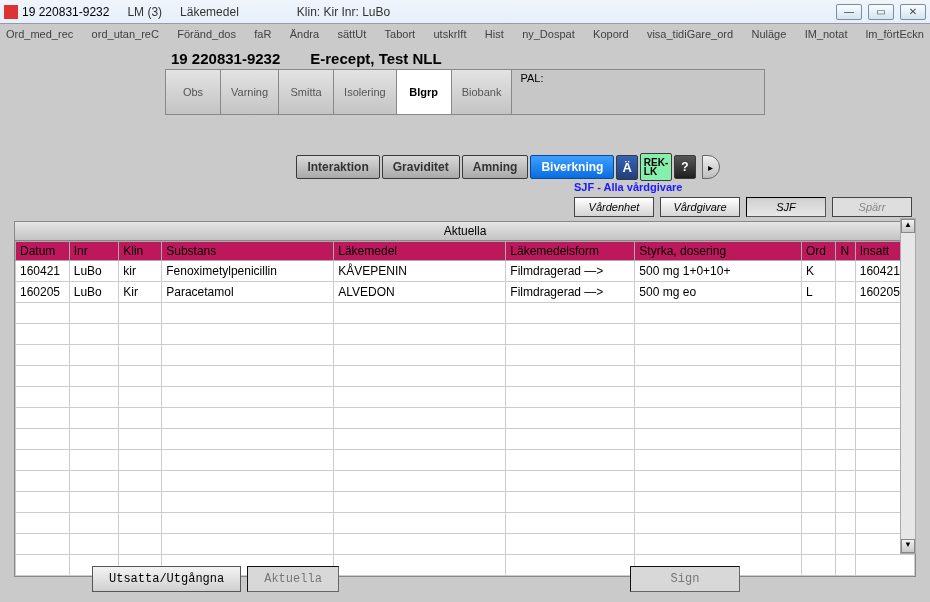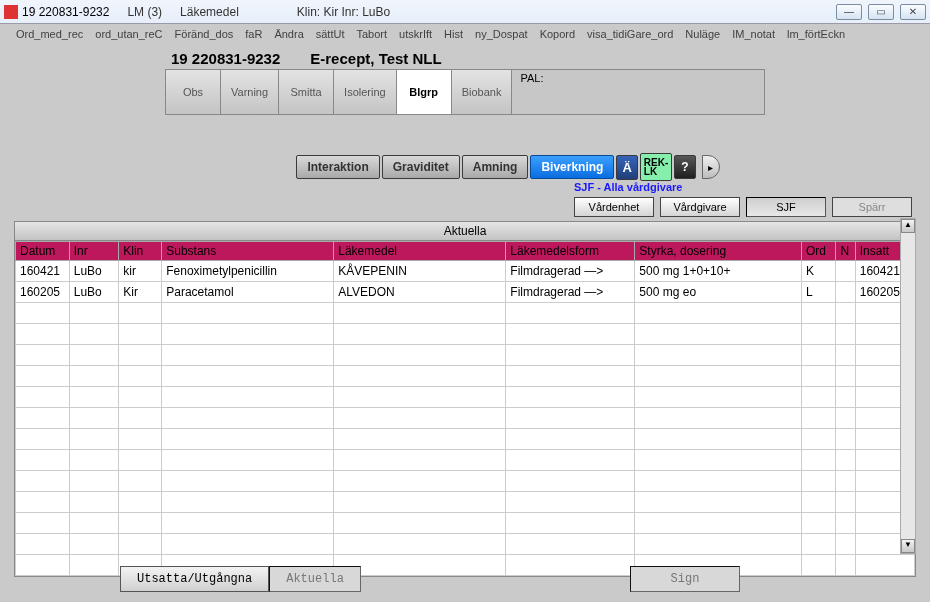--- a/index.html
+++ b/index.html
@@ -8,21 +8,21 @@
   
   .titlebar { height: 24px; background: linear-gradient(#f0f5fc,#e7effa); display:flex; align-items:center; padding:0 4px; border-bottom:1px solid #99a; font-size:12px; color:#333; }
   .titlebar .app-icon { width:14px; height:14px; margin-right:4px; background:#d33; display:inline-block; }
   .titlebar .title-text { flex:0 0 auto; margin-right:18px; }
   .titlebar .title-text.em { color:#000; }
   .titlebar .spacer { flex:1; }
   .win-controls { display:flex; gap:6px; }
   .win-btn { width:26px; height:16px; border:1px solid #7a8da3; border-radius:2px; background:linear-gradient(#fafdff,#d6e3f2); font-size:10px; text-align:center; line-height:14px; color:#444; }
 
   
-  .menubar { height:20px; background:#cacaca; display:flex; align-items:center; padding:2px 16px; gap:12px; font-size:11px; color:#414141; }
+  .menubar { height:20px; background:#cacaca; display:flex; align-items:center; padding:2px 6px; gap:12px; font-size:11px; color:#414141;justify-content:space-between; }
   .menubar span { cursor:default; }
 
   
   .patient-strip { margin:4px auto 0; width:600px; }
   .patient-row1 { display:flex; align-items:baseline; padding:2px 6px; font-size:15px; font-weight:bold; }
   .patient-row1 .pid { margin-right:30px; }
   .patient-row2 { display:flex; gap:0; background:#c7c7c7; border:1px solid #888; }
   .strip-btn { flex:0 0 auto; padding:16px 10px; font-size:11px; background:linear-gradient(#e3e3e3,#c4c4c4); border-right:1px solid #888; color:#555; text-align:center; min-width:55px; }
   .strip-btn.active { background:#fff; color:#000; font-weight:bold; }
   .pal-label { padding:2px 8px; font-size:11px; }
@@ -33,38 +33,38 @@
   .pill { padding:4px 10px; font-size:12px; font-weight:bold; border:1px solid #3a3a3a; border-radius:2px; margin-right:2px; }
   .pill.grey { background:linear-gradient(#d9d9d9,#a9a9a9); color:#333; }
   .pill.blue { background:linear-gradient(#3da0ff,#0a6de0); color:#fff; border-color:#064a99; }
   .pill.dark { background:linear-gradient(#3563b8,#203f7a); color:#fff; padding:4px 5px; font-size:13px;}
   .pill.help { background:linear-gradient(#575757,#1f1f1f); color:#fff; padding:4px 6px; }
   .pill.white { background:#86efac; color:#000; padding:4px 3px; font-size:10px; line-height:9px;}
   .halfcircle { width:18px; height:24px; border-radius:0 12px 12px 0; background:linear-gradient(#f0f0f0,#bdbdbd); border:1px solid #666; margin-left:4px; display:flex; align-items:center; justify-content:center; font-size:10px;}
 
   .right-toggle { margin-left:auto; margin-right:18px; }
   .right-title { color:#1919ff; font-weight:bold; font-size:11px; margin-bottom:4px; }
-  .toggle-row { display:flex; gap:6px; }
+  .toggle-row { display:flex; gap:6px;font-style:italic; }
   .tog-btn { padding:3px 10px; font-size:11px; border:1px solid #444; background:linear-gradient(#fff,#d4d4d4); min-width:80px; text-align:center; }
   .tog-btn.sunken { background:linear-gradient(#cfcfcf,#e8e8e8); border:1px inset #555; }
   .tog-btn.disabled { color:#888; background:#dedede; }
 
   
   .table-wrap { margin:4px 14px 0 14px; border:1px solid #888; background:#fff; }
   .table-title { background:linear-gradient(#e6e6e6,#c3c3c3); text-align:center; font-size:12px; padding:2px 0; border-bottom:1px solid #888; }
   table { width:100%; border-collapse:collapse; font-size:12px; }
   th { background:#be185d; border:1px solid #aaa; text-align:left; padding:2px 4px; font-weight:normal; color:#000; }
   td { border:1px solid #ccc; padding:2px 4px; height:21px; }
   .scrollbar-col-outer { position:absolute; right:14px; top:218px; width:16px; height:336px; background:#e7e7e7; border:1px solid #aaa; }
   .scroll-thumb-top { width:14px; height:14px; background:linear-gradient(#f3f3f3,#c8c8c8); border:1px solid #888; font-size:8px; text-align:center;}
   .scroll-thumb-bot { position:absolute; bottom:0; width:14px; height:14px; background:linear-gradient(#f3f3f3,#c8c8c8); border:1px solid #888; font-size:8px; text-align:center;}
 
   
   .bottom-bar { position:absolute; bottom:10px; left:0; width:100%; display:flex; align-items:center; }
-  .bb-left { margin-left:120px; display:flex; }
+  .bb-left { margin-left:92px; display:flex; gap:6px; }
   .bb-btn { padding:5px 16px; font-family:"Courier New",monospace; font-size:12px; border:1px solid #555; background:linear-gradient(#f3f3f3,#d0d0d0); }
   .bb-btn.sunken { background:#d8d8d8; color:#777; border:1px inset #666; }
   .bb-right { margin-left:auto; margin-right:190px; }
 </style>
 </head>
 <body>
 
 <div class="titlebar">
   <span class="app-icon"></span>
   <span class="title-text em">19 220831-9232</span>

